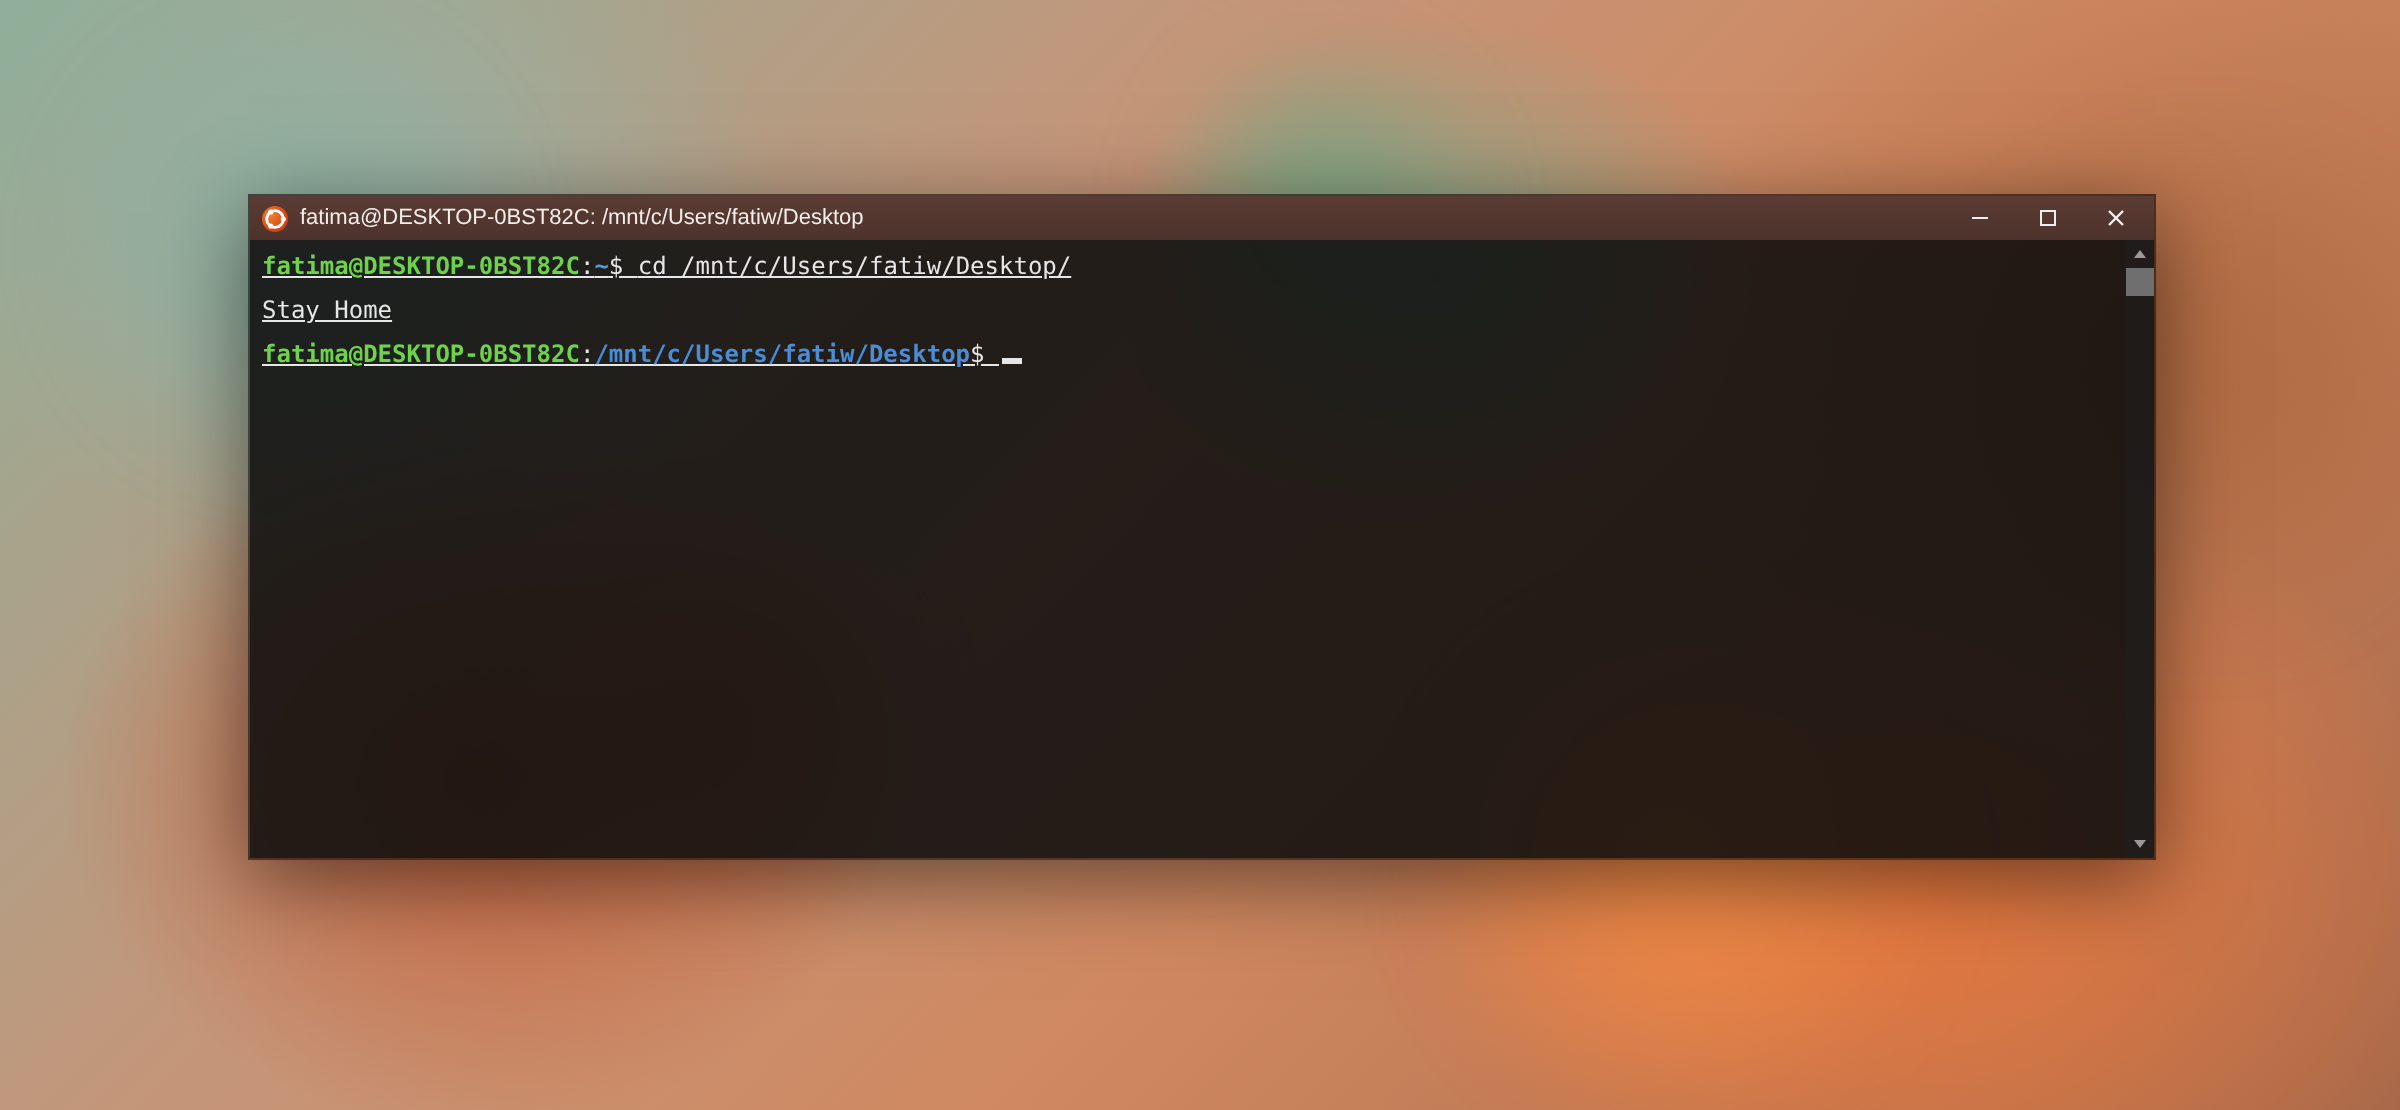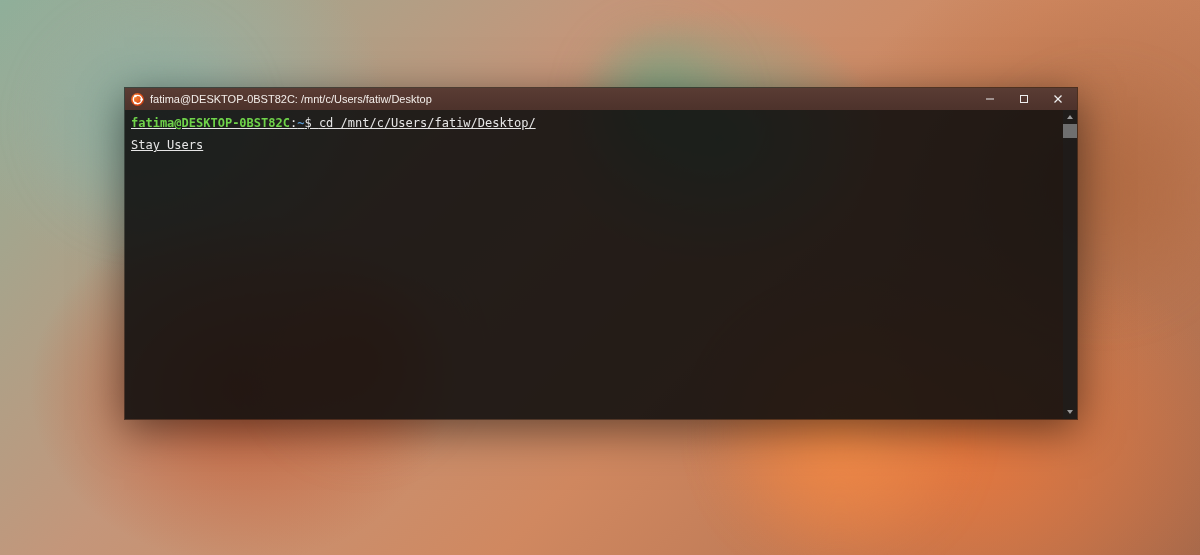--- a/index.html
+++ b/index.html
@@ -30,21 +30,21 @@
       radial-gradient(circle 220px at 70% 78%, rgba(245,140,70,0.95), transparent 60%),
       radial-gradient(circle 160px at 30% 65%, rgba(210,100,55,0.85), transparent 65%),
       radial-gradient(circle 140px at 55% 18%, rgba(120,165,130,0.9), transparent 60%),
       radial-gradient(circle 180px at 12% 22%, rgba(140,175,160,0.85), transparent 65%),
       radial-gradient(circle 200px at 92% 35%, rgba(175,105,65,0.8), transparent 65%);
     filter: blur(18px);
   }
   .terminal-window {
     position: absolute;
     left: 124px;
-    top: 87px;
+    top: 97px;
     width: 952px;
     height: 331px;
     box-shadow: 0 10px 40px rgba(0,0,0,0.5);
     display: flex;
     flex-direction: column;
     border: 1px solid rgba(0,0,0,0.6);
   }
   .titlebar {
     height: 22px;
     background: linear-gradient(#5a3c34, #4d322b);
@@ -178,22 +178,23 @@
             </svg>
         </div>
       </div>
     </div>
 
     <div class="terminal-body">
 
       <div class="line"><span class="user-host">fatima@DESKTOP-0BST82C</span><span class="colon">:</span><span class="path-tilde">~</span><span class="dollar">$ </span><span class="cmd">cd /mnt/c/Users/fatiw/Desktop/</span></div>
 
 
-      <div class="line"><span class="output">Stay Users</span></div>
-
+      <div class="line"><span class="output">Stay Home</span></div>
+
+      <div class="line"><span class="user-host">fatima@DESKTOP-0BST82C</span><span class="colon">:</span><span class="path-blue">/mnt/c/Users/fatiw/Desktop</span><span class="dollar">$ </span><span class="cursor"></span></div>
 
       <div class="scrollbar-track">
         <div class="scroll-arrow top">
           <svg viewBox="0 0 8 8">
               <polygon points="4,2 7,6 1,6" fill="currentColor"></polygon>
             </svg>
         </div>
         <div class="scrollbar-thumb"></div>
         <div class="scroll-arrow bottom">
           <svg viewBox="0 0 8 8">

